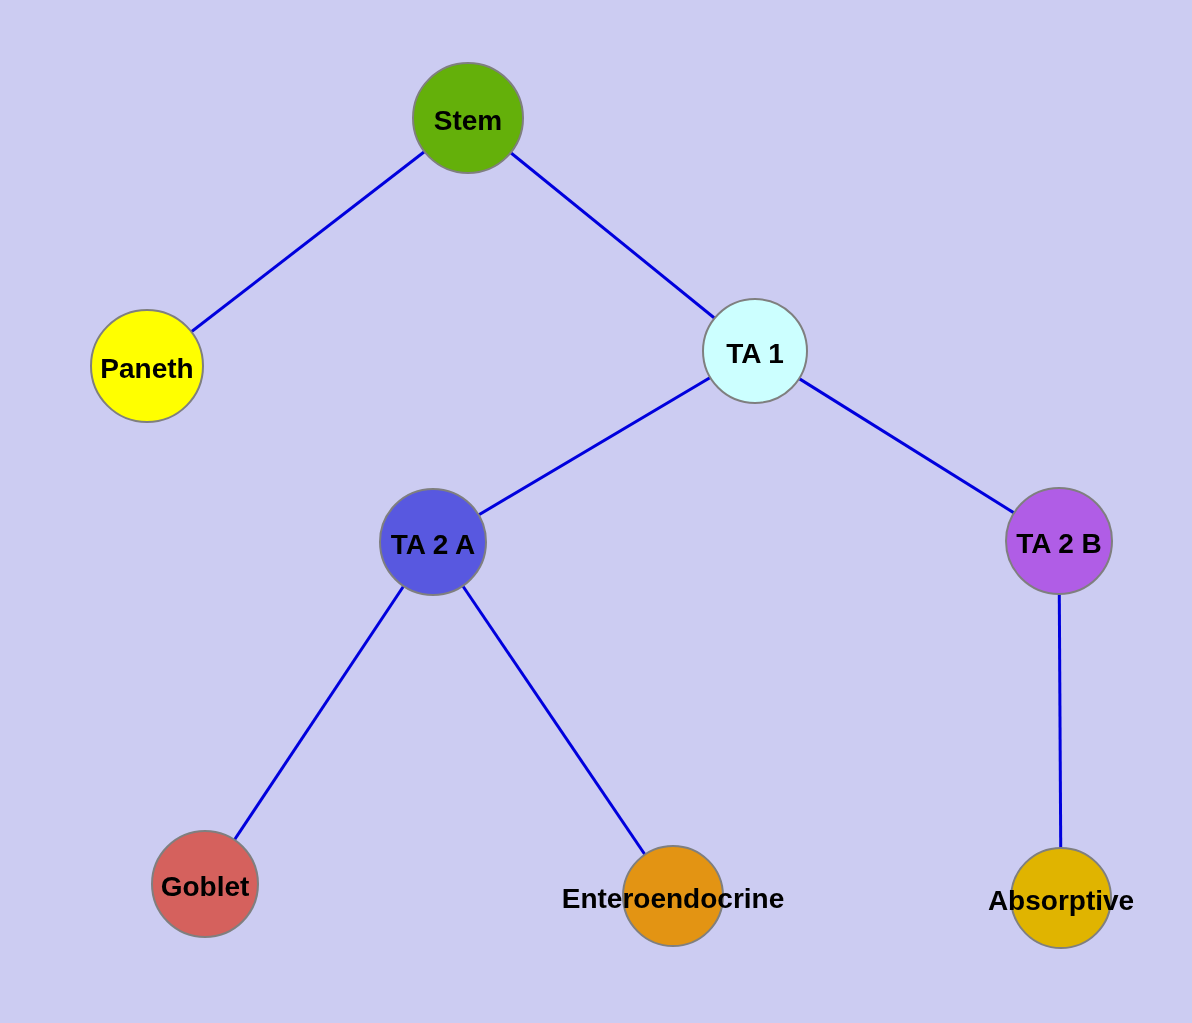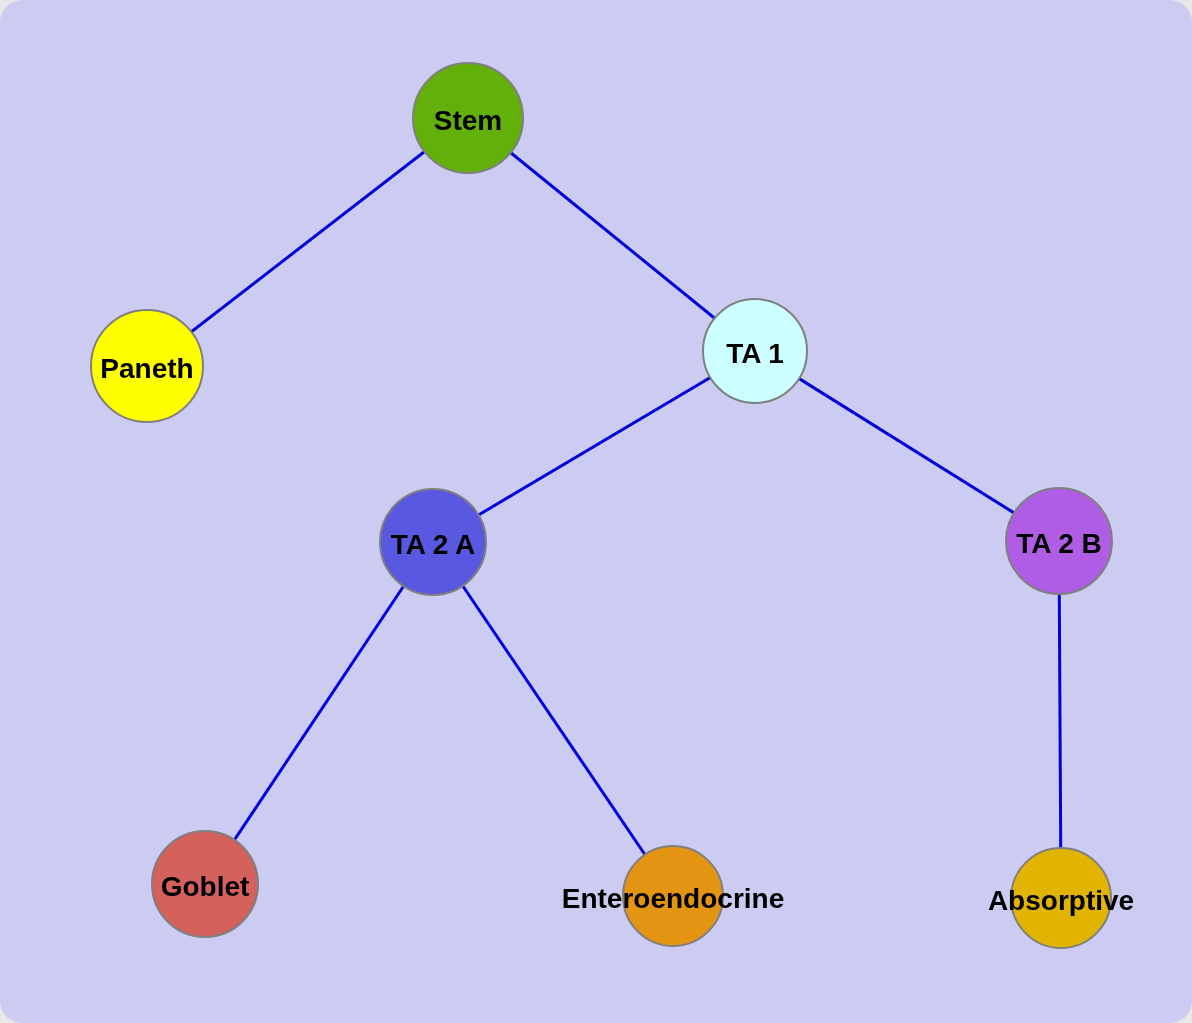--- a/index.html
+++ b/index.html
@@ -5,21 +5,20 @@
   html, body {
     margin: 0;
     padding: 0;
     background: #e8e8e8;
   }
   #stage {
     width: 1192px;
     height: 1023px;
     position: relative;
     overflow: hidden;
-    border-radius: 22px;
   }
   svg {
     display: block;
   }
   .node-label {
     font-family: "Liberation Sans", "DejaVu Sans", sans-serif;
     font-weight: bold;
     font-size: 28px;
     fill: #000000;
     pointer-events: none;

